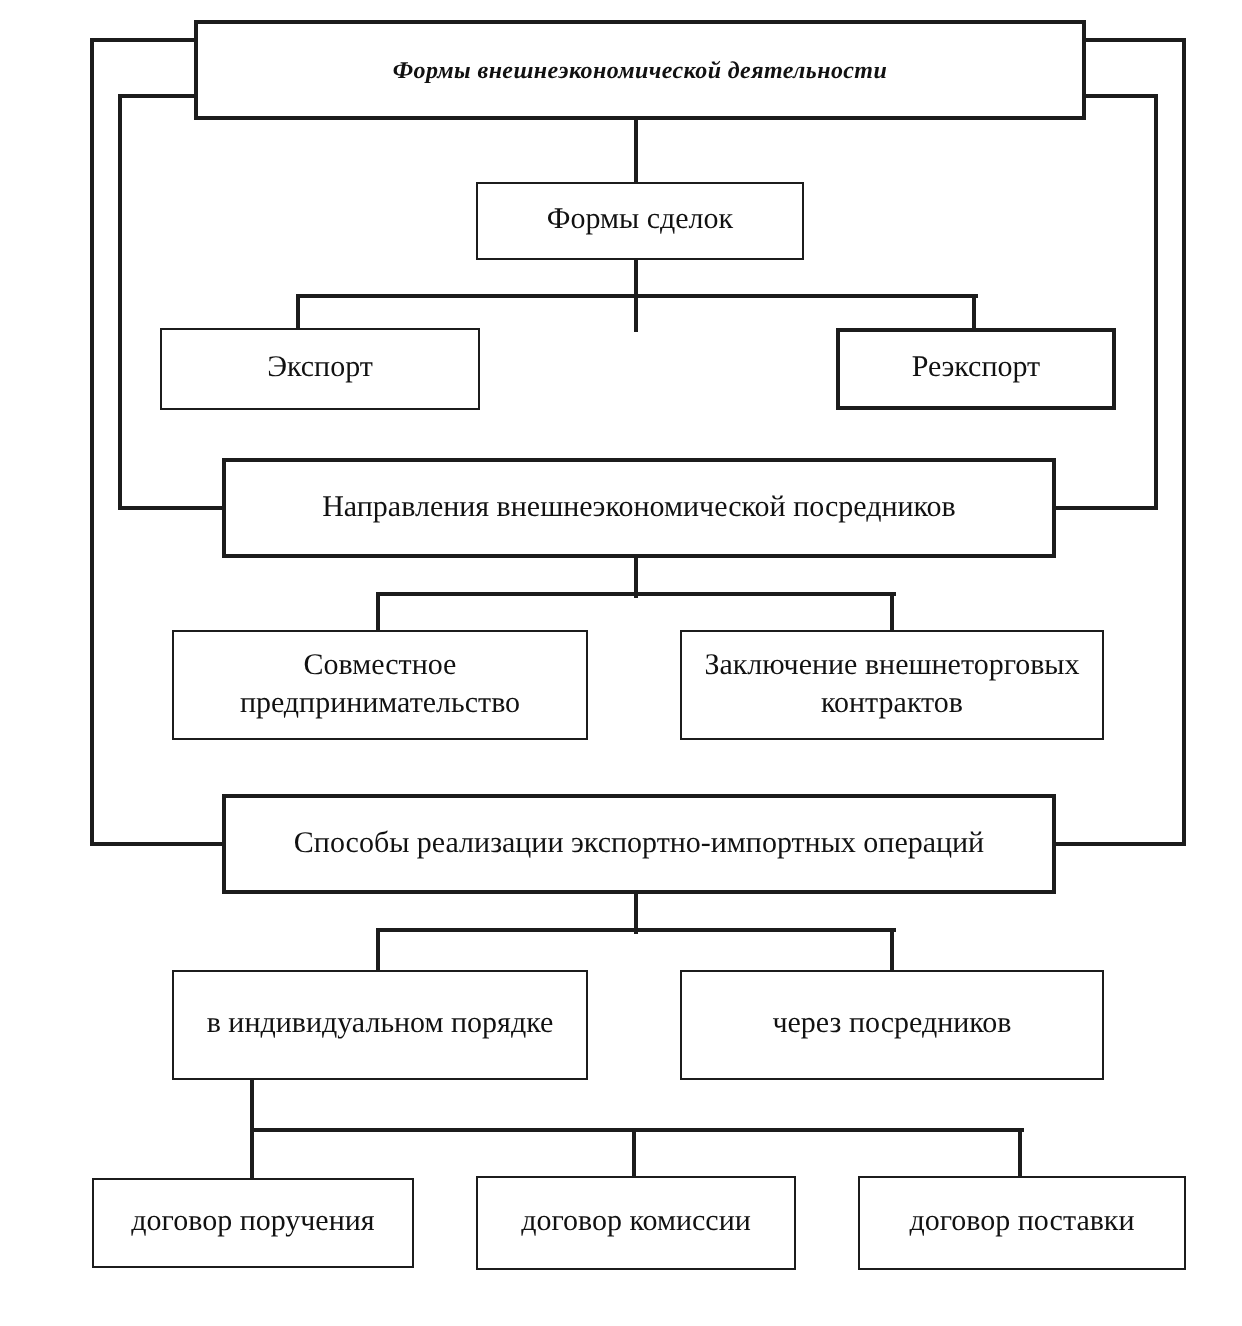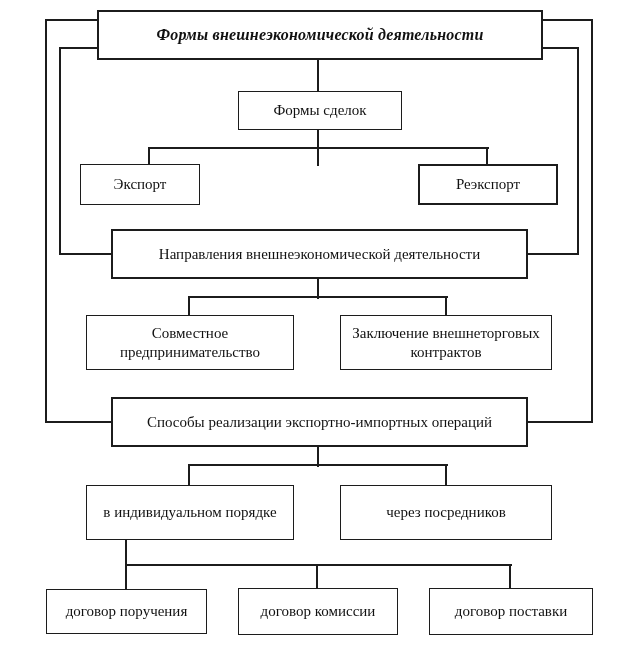--- a/index.html
+++ b/index.html
@@ -24,21 +24,21 @@
     font-size: 15px;
     color: #111111;
     line-height: 1.22;
     padding: 2px 6px;
   }
   .b2 { border-width: 2px; }
   .nd-title {
     border-width: 2.5px;
     font-weight: bold;
     font-style: italic;
-    font-size: 16px;
+    font-size: 12px;
     letter-spacing: 0.2px;
   }
 </style>
 </head>
 <body>
 
 <div id="canvas">
 
   <div class="ln" style="left:317px;top:58px;width:2px;height:35px"></div>
   <div class="ln" style="left:317px;top:128px;width:2px;height:21px"></div>
@@ -79,29 +79,29 @@
   <div class="ln" style="left:526px;top:253px;width:53px;height:2px"></div>
 
   <div class="node nd-title" style="left:97px;top:10px;width:446px;height:50px">
     <span>Формы внешнеэкономической деятельности</span>
   </div>
 
   <div class="node" style="left:238px;top:91px;width:164px;height:39px">
     <span>Формы сделок</span>
   </div>
 
-  <div class="node" style="left:80px;top:164px;width:120px;height:41px">
+  <div class="node" style="left:80px;top:164px;width:160px;height:41px">
     <span>Экспорт</span>
   </div>
   <div class="node b2" style="left:418px;top:164px;width:140px;height:41px">
     <span>Реэкспорт</span>
   </div>
 
   <div class="node b2" style="left:111px;top:229px;width:417px;height:50px">
-    <span>Направления внешнеэкономической деятельности</span>
+    <span>Направления внешнеэкономической посредников</span>
   </div>
 
   <div class="node" style="left:86px;top:315px;width:208px;height:55px">
     <span>Совместное предпринимательство</span>
   </div>
   <div class="node" style="left:340px;top:315px;width:212px;height:55px">
     <span>Заключение внешнеторговых контрактов</span>
   </div>
 
   <div class="node b2" style="left:111px;top:397px;width:417px;height:50px">

